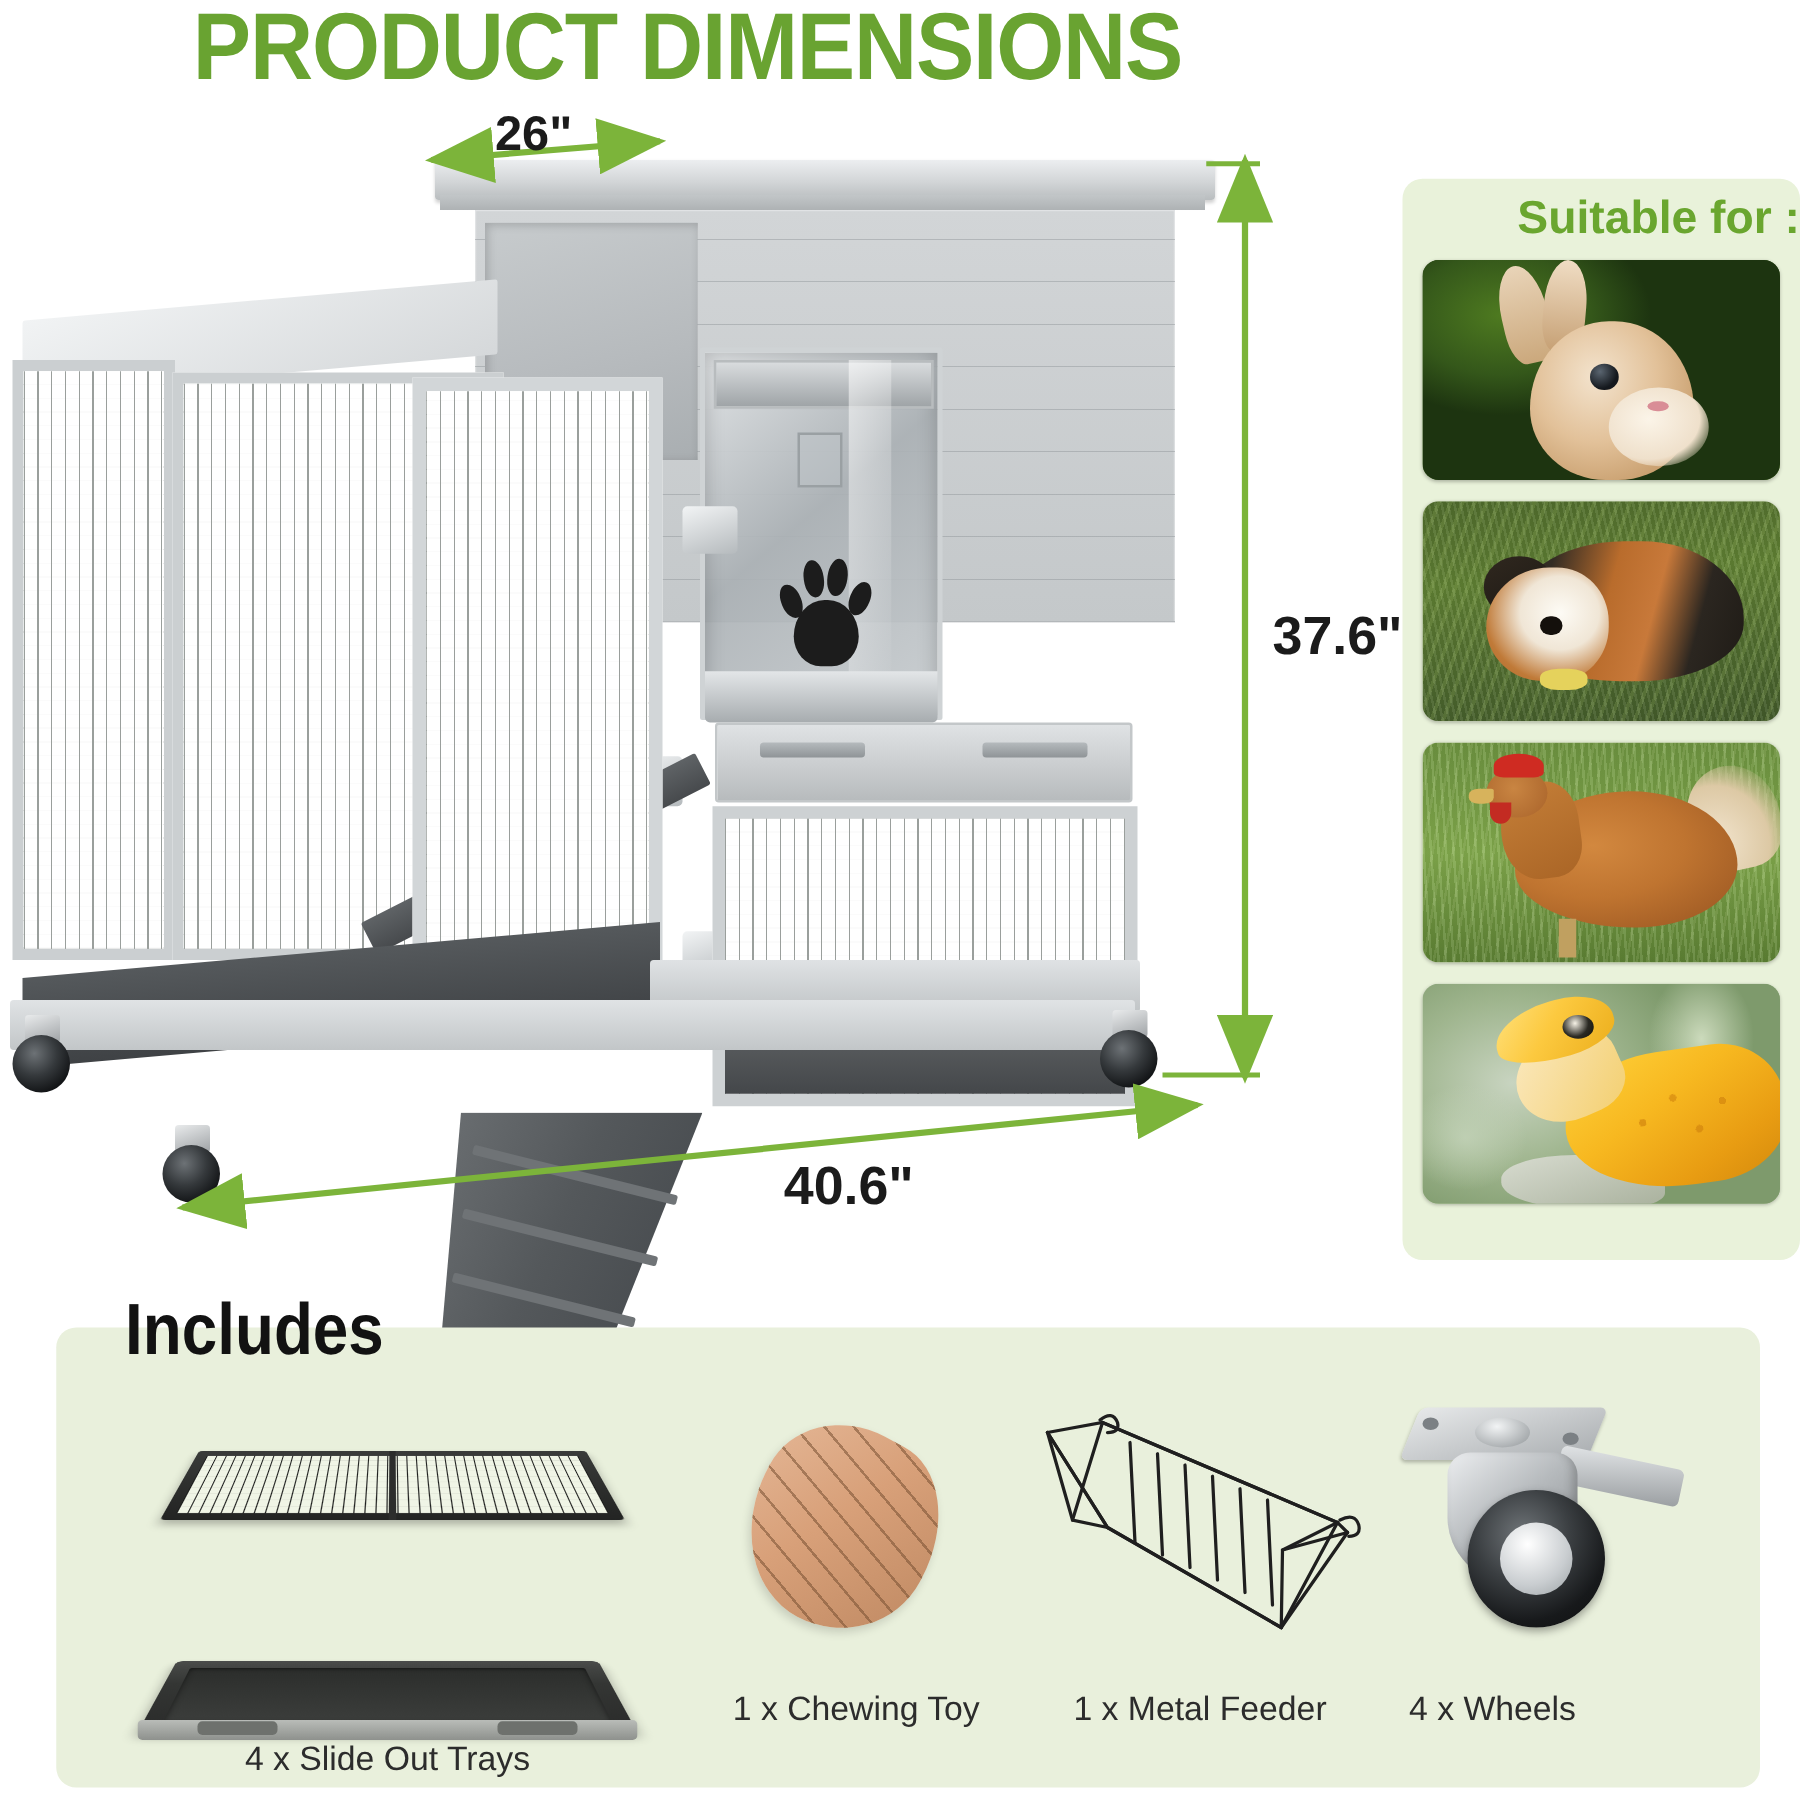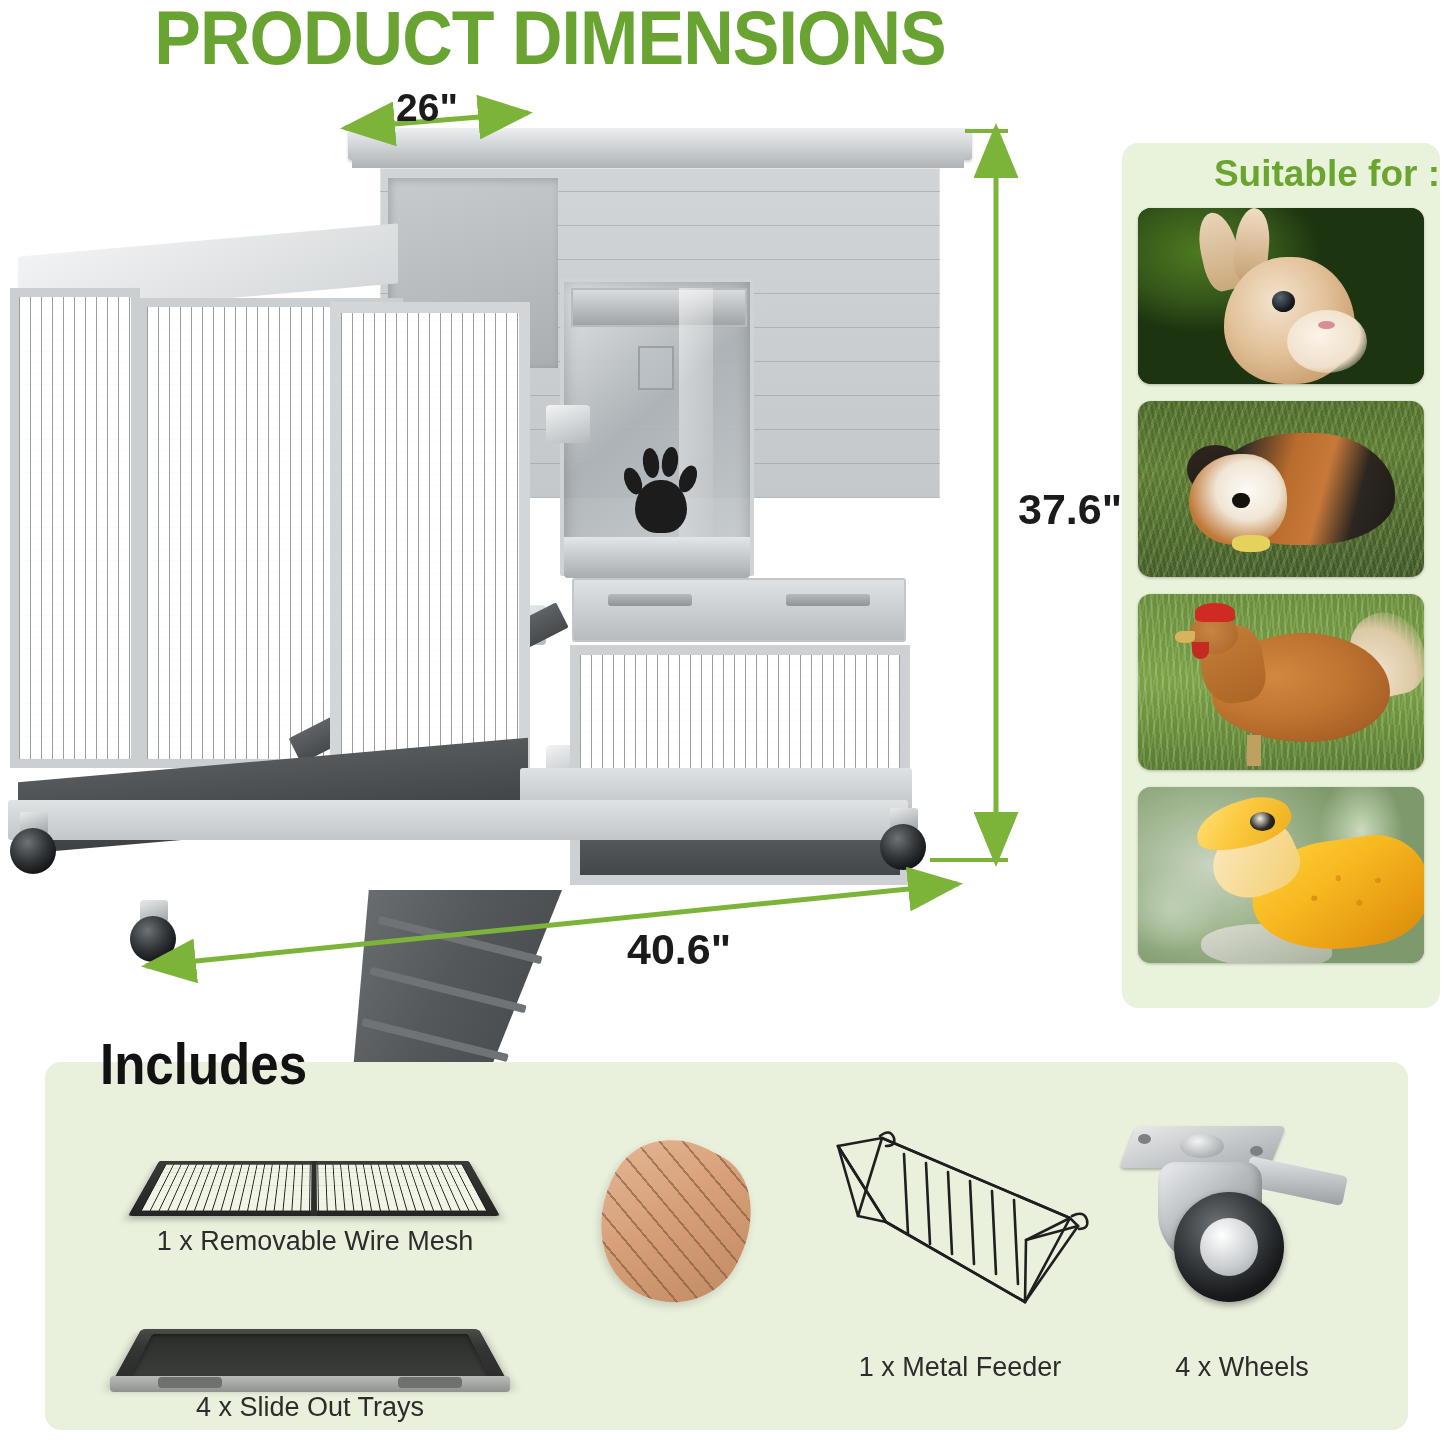--- a/index.html
+++ b/index.html
@@ -486,36 +486,36 @@
 
   <div class="includes-panel"></div>
   <div class="includes-title">Includes</div>
 
   <div class="mesh-icon">
     <div class="mesh-frame">
       <div class="mesh-fill"></div>
       <div class="mesh-split"></div>
     </div>
   </div>
-  <div class="inc-label" style="left:110px;top:1226px;width:410px;">1 x Removable Wire Mesh</div>
 
   <div class="tray-icon">
     <div class="tray-body">
       <div class="tray-inner"></div>
     </div>
     <div class="tray-rim"></div>
     <div class="tray-handle" style="left:48px;"></div>
     <div class="tray-handle" style="left:288px;"></div>
   </div>
   <div class="inc-label" style="left:110px;top:1392px;width:400px;">4 x Slide Out Trays</div>
 
   <div class="toy-icon">
     <div class="toy-body"></div>
     <div class="toy-rings"></div>
   </div>
+  <div class="inc-label" style="left:540px;top:1352px;width:290px;">1 x Chewing Toy</div>
 
   <div class="feeder-icon">
     <svg viewBox="0 0 280 190" width="280" height="190">
       <g fill="none" stroke="#1f1f1f" stroke-width="2.6" stroke-linecap="round">
         <path d="M18 16 L66 92 L205 172 L258 96"></path>
         <path d="M18 16 L62 8 L250 88 L258 96"></path>
         <path d="M66 92 L205 172"></path>
         <path d="M62 8 L250 88"></path>
         <path d="M18 16 L38 86 L66 92"></path>
         <path d="M62 8 L38 86"></path>
@@ -540,15 +540,15 @@
   <div class="caster-icon">
     <div class="cst-plate"></div>
     <div class="cst-hole" style="left:16px;top:12px;"></div>
     <div class="cst-hole" style="left:128px;top:24px;"></div>
     <div class="cst-boss"></div>
     <div class="cst-brake"></div>
     <div class="cst-fork"></div>
     <div class="cst-wheel"></div>
     <div class="cst-hub"></div>
   </div>
-  <div class="inc-label" style="left:1112px;top:1352px;width:260px;">4 x Wheels</div>
+  <div class="inc-label" style="left:1064px;top:1352px;width:260px;">4 x Wheels</div>
 
 </div>
 
 </body></html>

